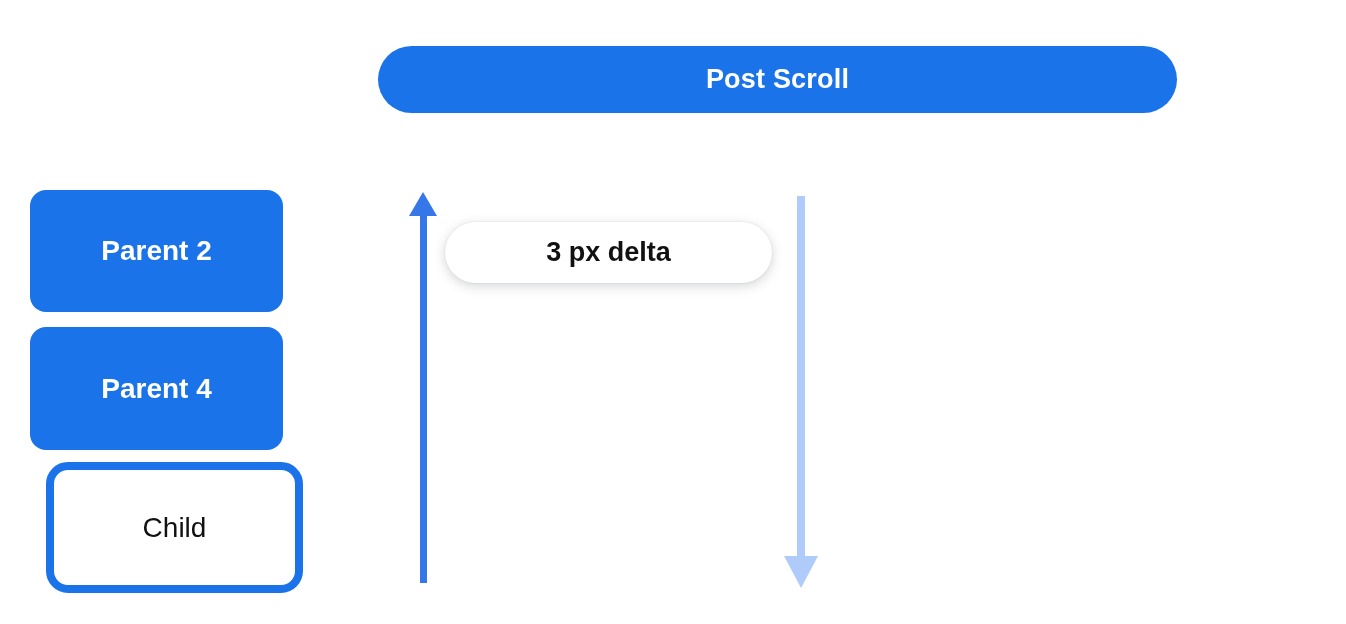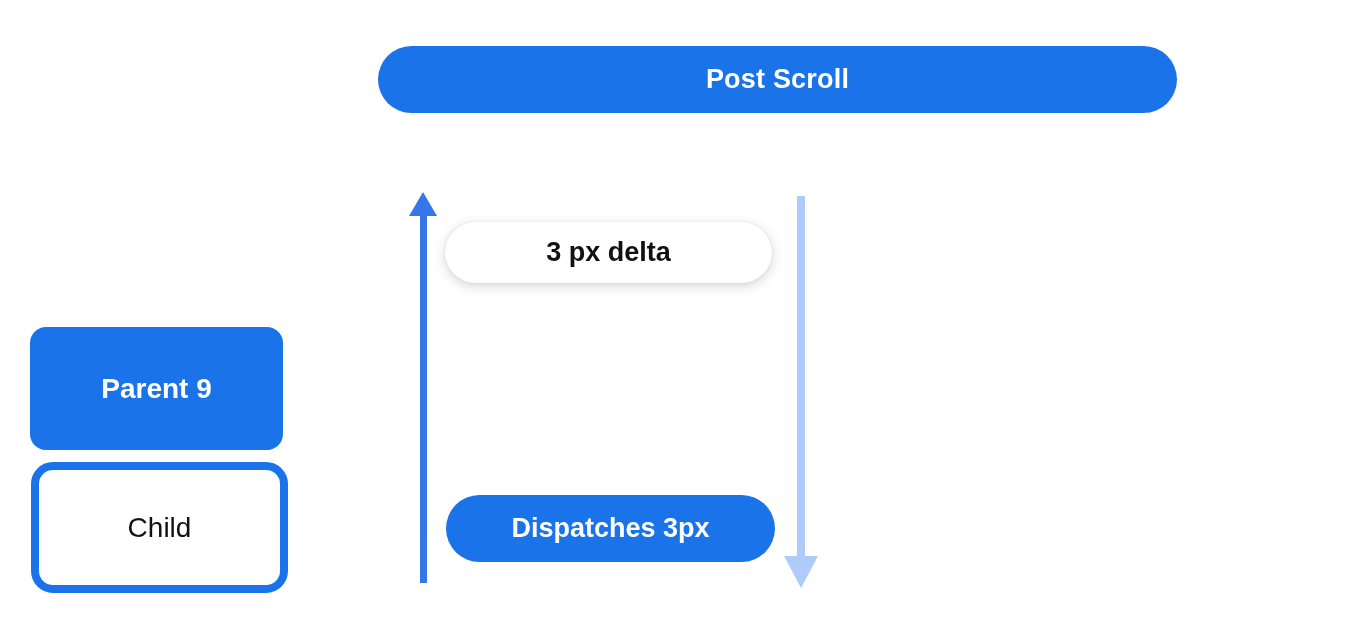--- a/index.html
+++ b/index.html
@@ -41,21 +41,21 @@
   }
   .node.blue {
     background: #1a73e8;
     color: #ffffff;
   }
   .parent2 { top: 190px; height: 122px; }
   .parent1 { top: 327px; height: 123px; }
   .child {
     top: 462px;
     height: 131px;
-    left: 31px;
+    left: 46px;
     width: 257px;
     background: #ffffff;
     border: 8px solid #1a73e8;
     border-radius: 22px;
     box-sizing: border-box;
     color: #111111;
     font-weight: 500;
   }
   
   .up-arrow-line {
@@ -113,36 +113,36 @@
 </style>
 </head>
 <body>
 
 <div class="canvas">
 
   <div class="post-scroll">
     <span>Post Scroll</span>
   </div>
 
+  <div class="node blue parent2">
+    <span>Parent 2</span>
+  </div>
 
   <div class="node blue parent1">
-    <span>Parent 9</span>
+    <span>Parent 4</span>
   </div>
 
   <div class="node child">
     <span>Child</span>
   </div>
 
   <div class="up-arrow-head"></div>
   <div class="up-arrow-line"></div>
 
   <div class="down-arrow-line"></div>
   <div class="down-arrow-head"></div>
 
   <div class="delta-pill">
     <span>3 px delta</span>
   </div>
 
-  <div class="dispatch-pill">
-    <span>Dispatches 3px</span>
-  </div>
 
 </div>
 
 </body></html>

